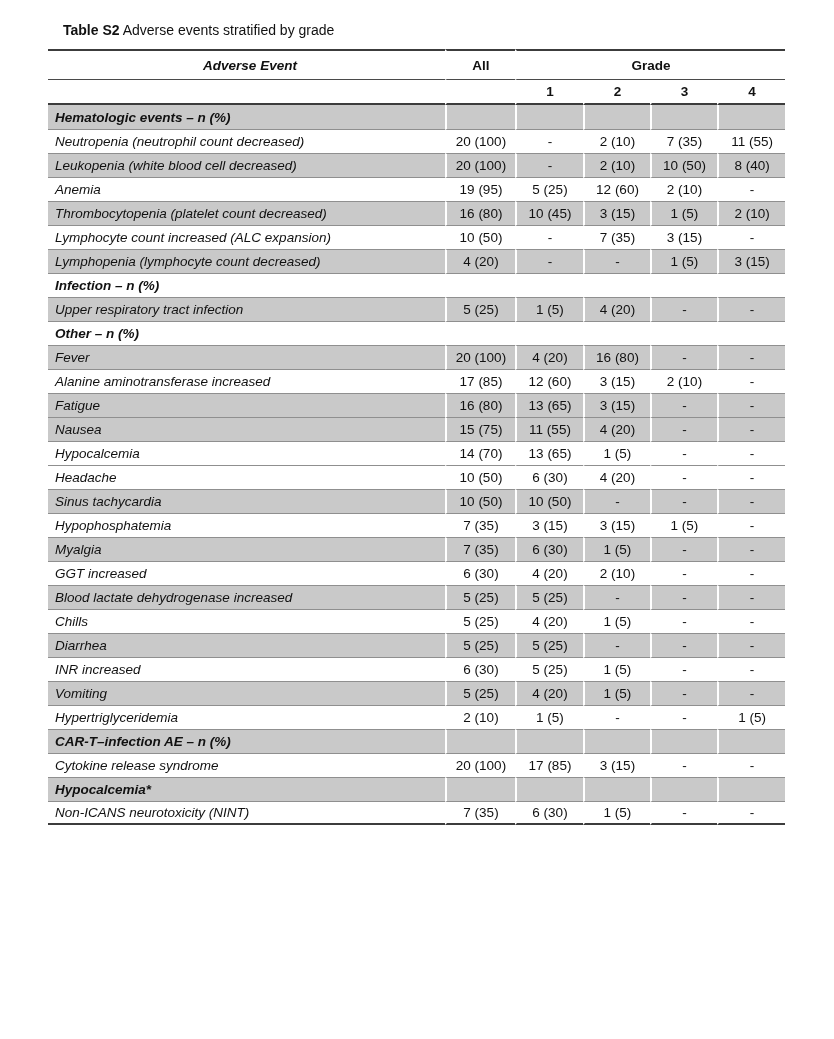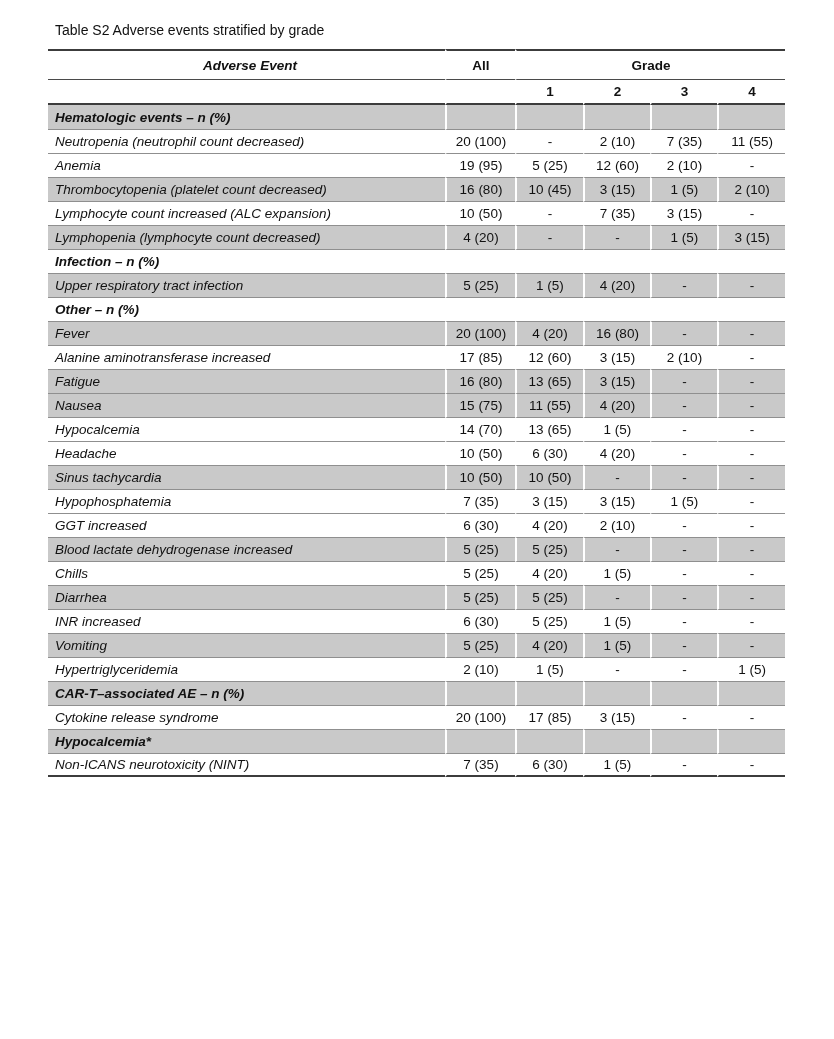--- a/index.html
+++ b/index.html
@@ -8,21 +8,21 @@
     font-family: "Liberation Sans", "DejaVu Sans", sans-serif;
     color: #111111;
     position: relative;
   }
   .page { padding: 22px 0 0 48px; }
   .caption {
     margin: 0 0 11px 7px;
     font-size: 14px;
     line-height: 16px;
   }
-  .caption .b { font-weight: normal; }
+  .caption .b { font-weight: bold; margin-left: 8px; }
   table.ae-table {
     width: 737px;
     table-layout: fixed;
     border-collapse: separate;
     border-spacing: 0;
     font-size: 13.5px;
   }
   th, td {
     padding: 0;
     text-align: center;
@@ -95,20 +95,28 @@
           <td></td>
       </tr>
       <tr>
         <td class="ae">Neutropenia (neutrophil count decreased)</td>
         <td>20 (100)</td>
         <td>-</td>
         <td>2 (10)</td>
         <td>7 (35)</td>
         <td>11 (55)</td>
       </tr>
+      <tr class="g">
+        <td class="ae">Leukopenia (white blood cell decreased)</td>
+        <td>20 (100)</td>
+        <td>-</td>
+        <td>2 (10)</td>
+        <td>10 (50)</td>
+        <td>8 (40)</td>
+      </tr>
       <tr>
         <td class="ae">Anemia</td>
         <td>19 (95)</td>
         <td>5 (25)</td>
         <td>12 (60)</td>
         <td>2 (10)</td>
         <td>-</td>
       </tr>
       <tr class="g">
         <td class="ae">Thrombocytopenia (platelet count decreased)</td>
@@ -215,20 +223,28 @@
         <td>-</td>
       </tr>
       <tr>
         <td class="ae">Hypophosphatemia</td>
         <td>7 (35)</td>
         <td>3 (15)</td>
         <td>3 (15)</td>
         <td>1 (5)</td>
         <td>-</td>
       </tr>
+      <tr class="g">
+        <td class="ae">Myalgia</td>
+        <td>7 (35)</td>
+        <td>6 (30)</td>
+        <td>1 (5)</td>
+        <td>-</td>
+        <td>-</td>
+      </tr>
       <tr>
         <td class="ae">GGT increased</td>
         <td>6 (30)</td>
         <td>4 (20)</td>
         <td>2 (10)</td>
         <td>-</td>
         <td>-</td>
       </tr>
       <tr class="g">
         <td class="ae">Blood lactate dehydrogenase increased</td>
@@ -272,21 +288,21 @@
       </tr>
       <tr>
         <td class="ae">Hypertriglyceridemia</td>
         <td>2 (10)</td>
         <td>1 (5)</td>
         <td>-</td>
         <td>-</td>
         <td>1 (5)</td>
       </tr>
       <tr class="sec g">
-        <td class="ae">CAR-T–associated AE – n (%)</td>
+        <td class="ae">CAR-T–infection AE – n (%)</td>
         <td></td>
           <td></td>
           <td></td>
           <td></td>
           <td></td>
       </tr>
       <tr>
         <td class="ae">Cytokine release syndrome</td>
         <td>20 (100)</td>
         <td>17 (85)</td>

